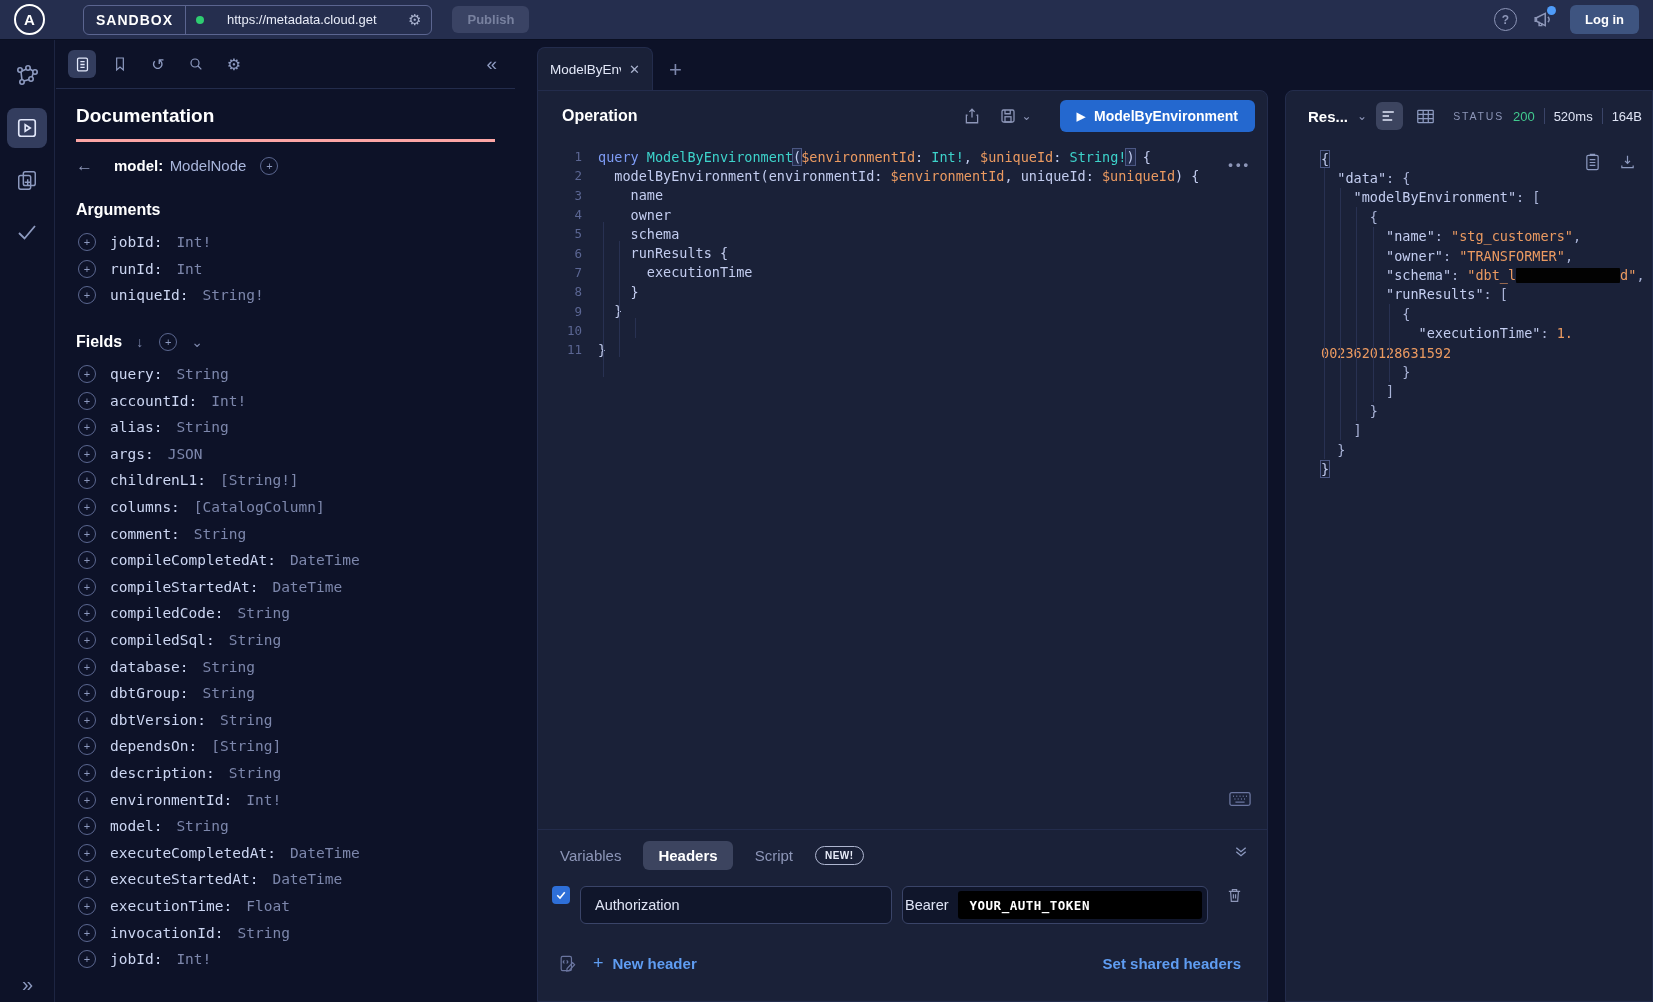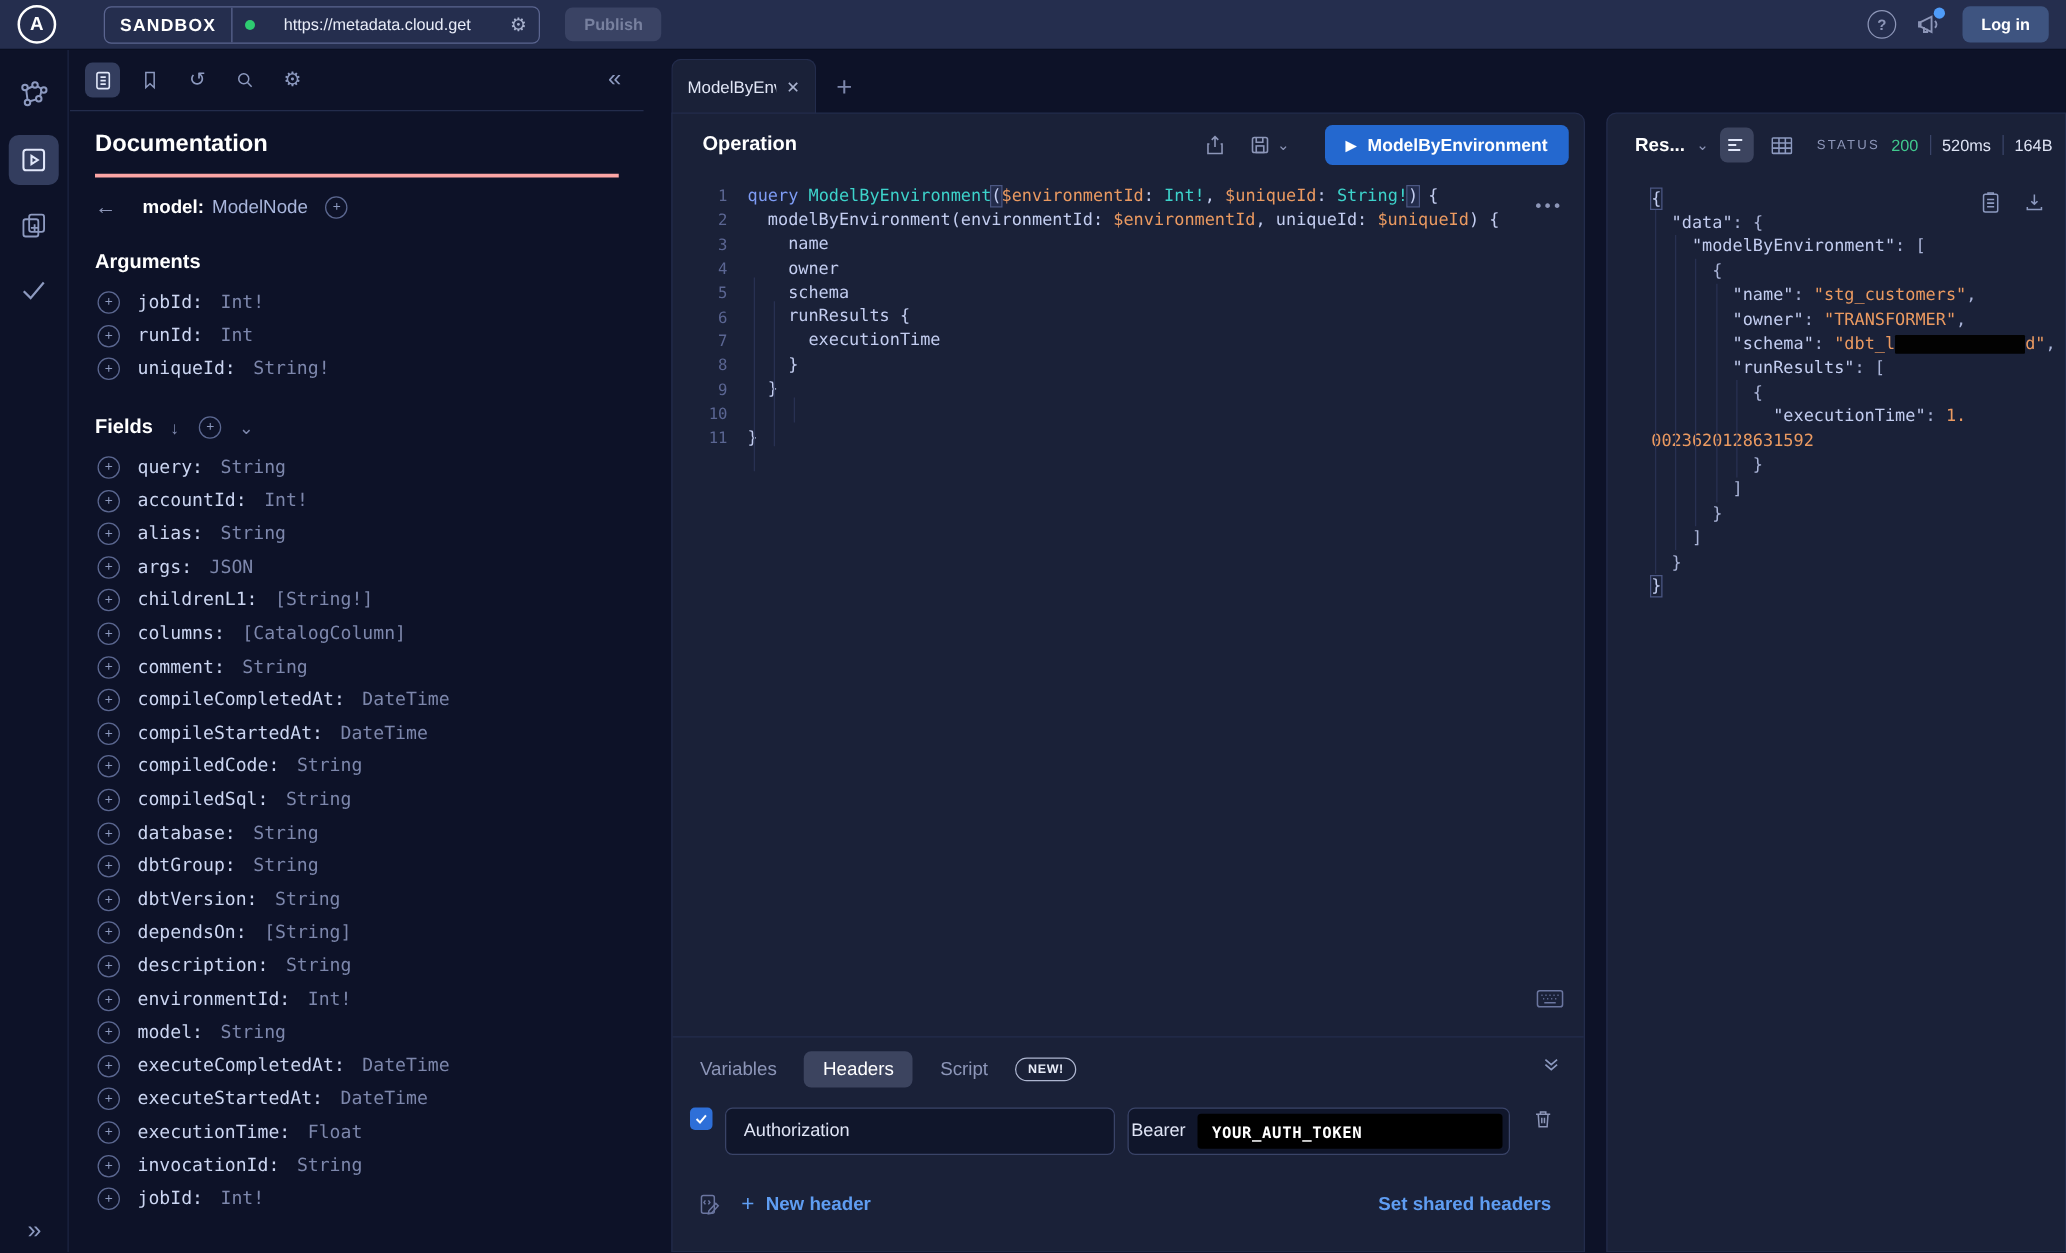--- a/index.html
+++ b/index.html
@@ -88,21 +88,21 @@
   .tk-kw{color:#7e9cf5}.tk-op{color:#3dd3cb}.tk-ty{color:#3dd3cb}.tk-var{color:#eb9a61}.tk-t{color:#c3cdf0}
   .tk-bx{color:#c3cdf0;outline:1px solid #4b5783;background:#232c4c}
   .vguide{position:absolute;width:1px;background:#283152}
   .more-dots{position:absolute;right:16px;top:66px;color:#8d96b8;font-size:13px;letter-spacing:3px;font-weight:bold}
   .kbd-icon{position:absolute;right:16px;top:700px;color:#6b76a0}
   .op-div{position:absolute;left:0;right:0;top:738px;height:1px;background:#232c4c}
 
   
   .subtabs{position:absolute;left:22px;top:750px;display:flex;align-items:center;gap:22px}
   .subtab{color:#8d96b8;font-size:15px}
-  .subtab.active{background:#3c445f;color:#fff;font-weight:normal;border-radius:6px;padding:6px 15px}
+  .subtab.active{background:#3c445f;color:#fff;font-weight:bold;border-radius:6px;padding:6px 15px}
   .new-badge{border:1px solid #aeb6d0;border-radius:10px;color:#e8ecf8;font-size:10px;font-weight:bold;
              padding:3px 9px;letter-spacing:0.5px}
   .collapse2{position:absolute;right:18px;top:752px;color:#8d9ac0}
   .hdr-row{position:absolute;left:14px;top:795px;right:24px;height:38px;display:flex;align-items:flex-start;gap:10px}
   .cbx{width:18px;height:18px;background:#2e6fd8;border-radius:4px;flex:none;display:flex;
        align-items:center;justify-content:center}
   .key-input{width:312px;height:38px;background:#10162b;border:1px solid #3a4468;border-radius:6px;
              color:#dfe4f5;font-size:14.5px;padding:0 14px;box-sizing:border-box;outline:none}
   .val-field{flex:1;height:38px;background:#10162b;border:1px solid #3a4468;border-radius:6px;display:flex;
              align-items:center;padding:0 5px 0 2px;box-sizing:border-box;gap:9px}

